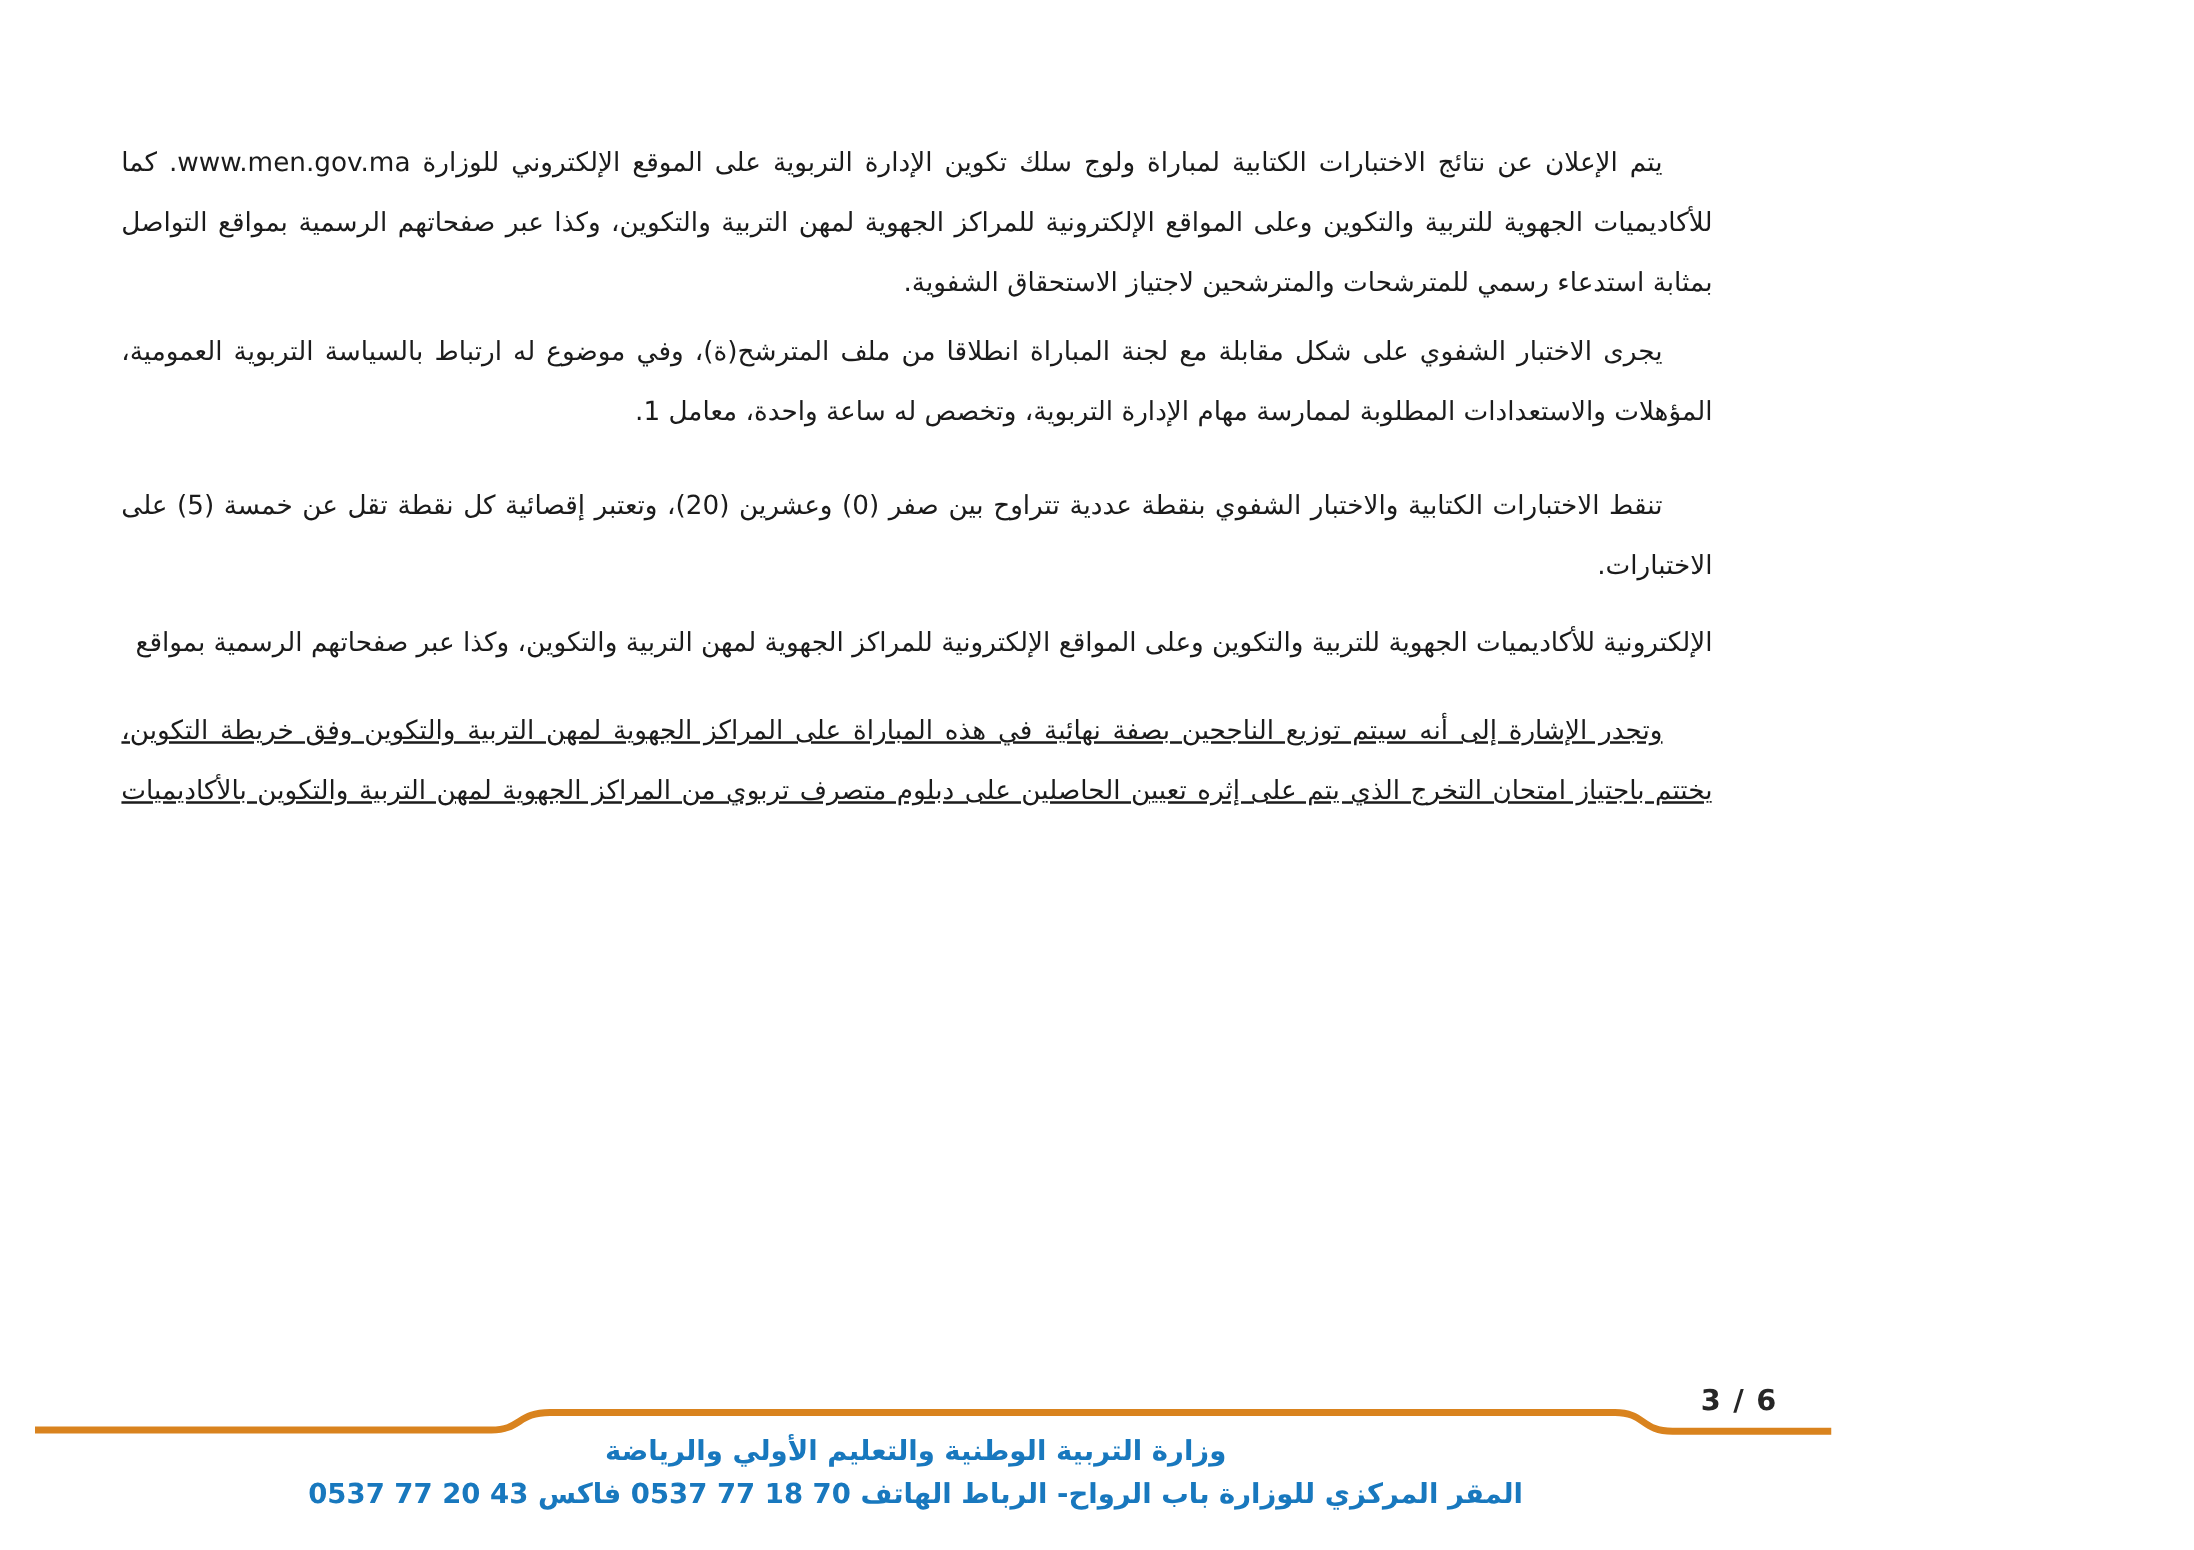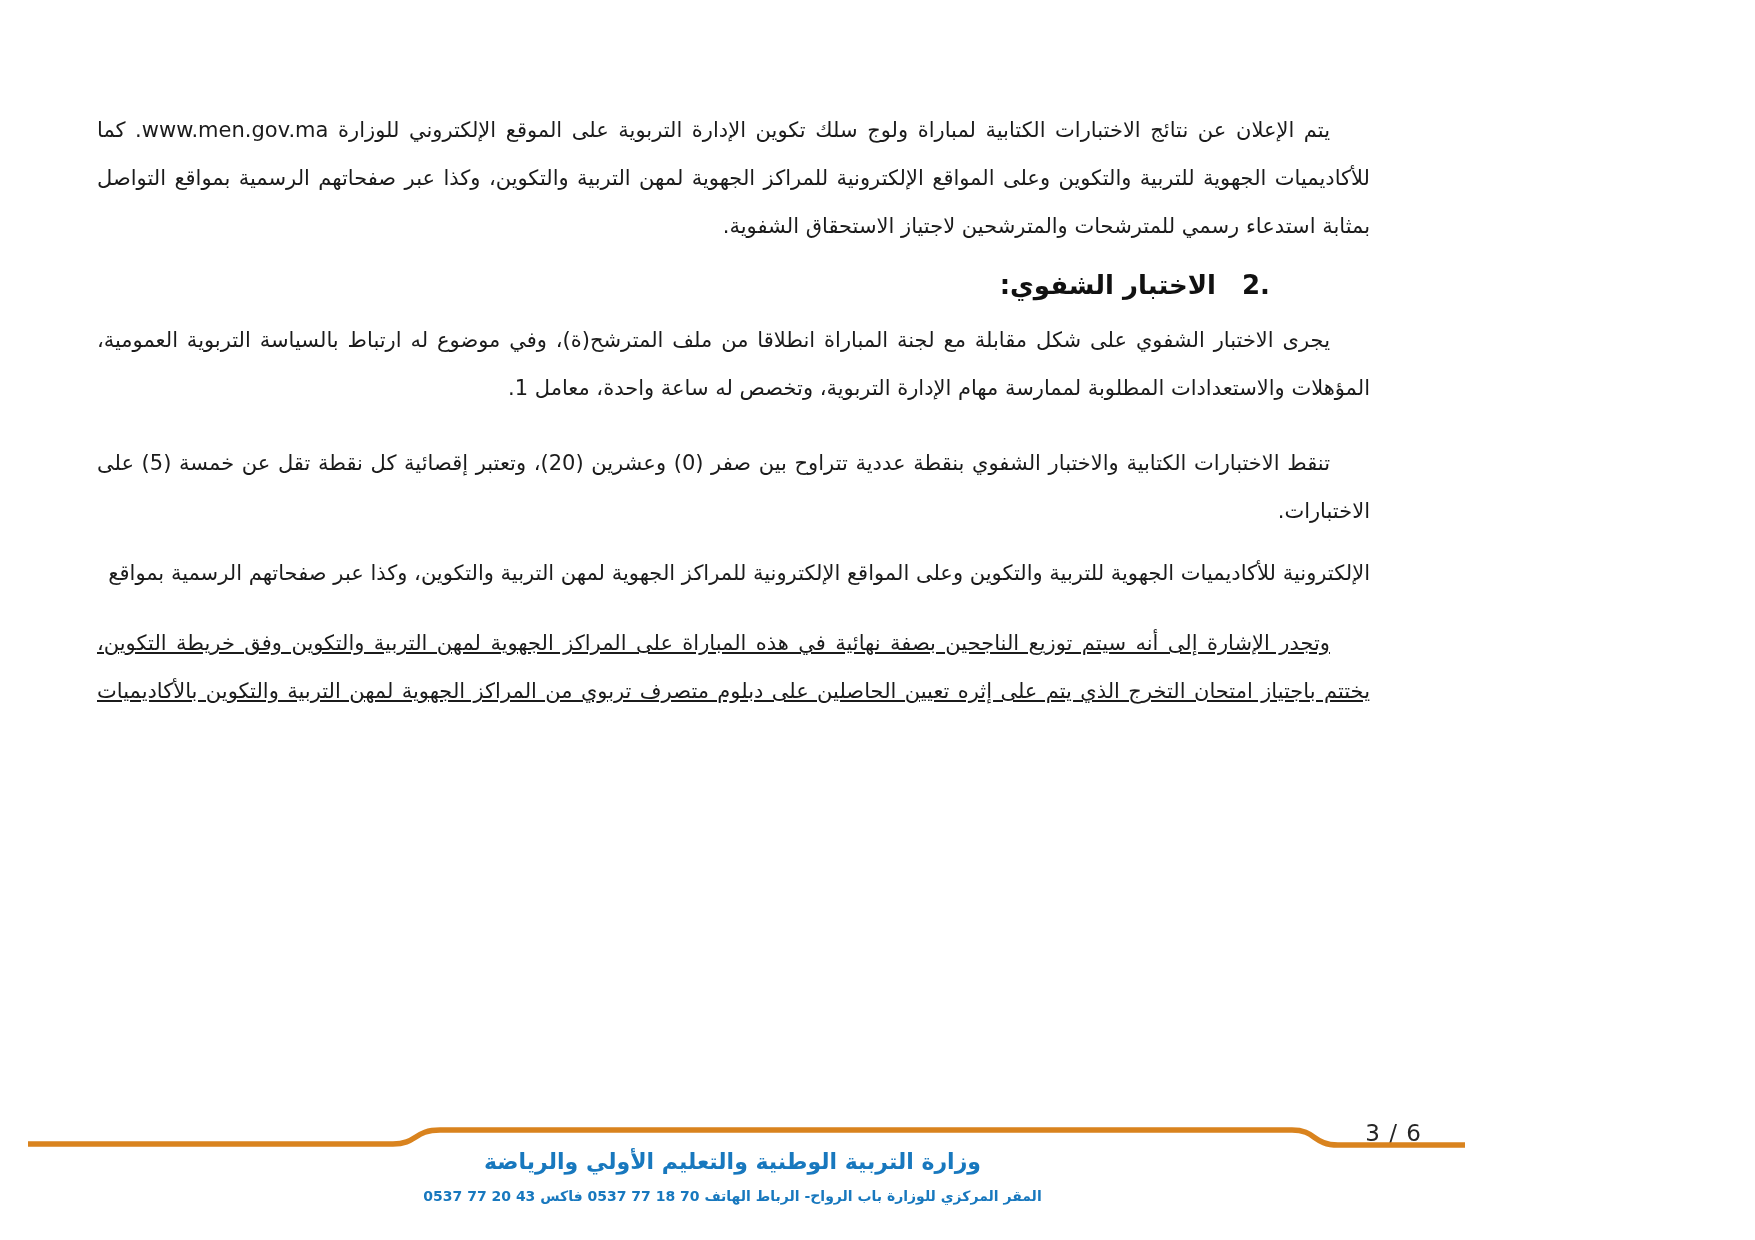--- a/index.html
+++ b/index.html
@@ -32,58 +32,54 @@
   }
   .hnum { margin-left:26px; }
   .p2 { margin-top:7px; }
   .p3 { margin-top:27px; }
   .p4 { margin-top:14px; }
   .p5 { margin-top:22px;text-decoration:underline; }
   .pagenum {
     position:absolute;
     top:1108px; right:43px;
     direction:ltr;
-    font-weight:normal;
+    font-weight:bold;
     font-size:23px;
     color:#262626;
     letter-spacing:1px;
-    margin-top:12px;
   }
   .footer-line {
     position:absolute;
     left:0; top:1120px;
     width:1755px; height:40px;
   }
   .ftext {
     position:absolute;
     left:0; right:0;
     text-align:center;
     color:#1878BE;
     font-weight:bold;
     direction:rtl;
   }
   .f1 { top:1147px; font-size:22px; height:30px; line-height:30px; }
-  .f2 { top:1181px; font-size:14px; height:30px; line-height:30px; }
+  .f2 { top:1181px; font-size:22px; height:30px; line-height:30px; }
 </style>
 </head>
 <body>
 
 <div class="page">
 
   <main class="content">
 
     <div class="para">
       <div class="ln jl ind">يتم الإعلان عن نتائج الاختبارات الكتابية لمباراة ولوج سلك تكوين الإدارة التربوية على الموقع الإلكتروني للوزارة www.men.gov.ma. كما يمكن نشرها على المواقع الإلكترونية</div>
       <div class="ln jl">للأكاديميات الجهوية للتربية والتكوين وعلى المواقع الإلكترونية للمراكز الجهوية لمهن التربية والتكوين، وكذا عبر صفحاتهم الرسمية بمواقع التواصل الاجتماعي. ويعتبر هذا الإعلان</div>
       <div class="ln last">بمثابة استدعاء رسمي للمترشحات والمترشحين لاجتياز الاستحقاق الشفوية.</div>
     </div>
 
-    <div class="heading">
-      <span class="hnum" dir="ltr">2.</span><span class="htxt">الاختبار الشفوي:</span>
-    </div>
 
     <div class="para p2">
       <div class="ln jl ind">يجرى الاختبار الشفوي على شكل مقابلة مع لجنة المباراة انطلاقا من ملف المترشح(ة)، وفي موضوع له ارتباط بالسياسة التربوية العمومية، وذلك لقياس مدى نوفر المترشح(ة) على</div>
       <div class="ln last">المؤهلات والاستعدادات المطلوبة لممارسة مهام الإدارة التربوية، وتخصص له ساعة واحدة، معامل 1.</div>
     </div>
 
     <div class="para p3">
       <div class="ln jl ind">تنقط الاختبارات الكتابية والاختبار الشفوي بنقطة عددية تتراوح بين صفر (0) وعشرين (20)، وتعتبر إقصائية كل نقطة تقل عن خمسة (5) على عشرين (20) في أحد هذه</div>
       <div class="ln last">الاختبارات.</div>
     </div>

